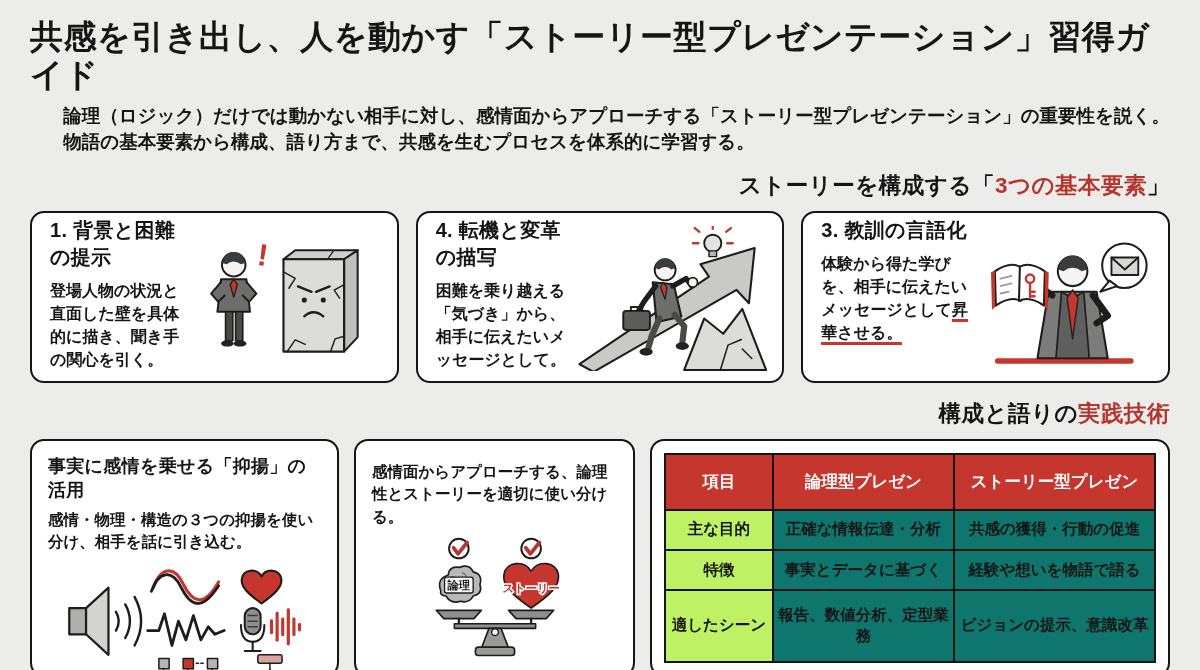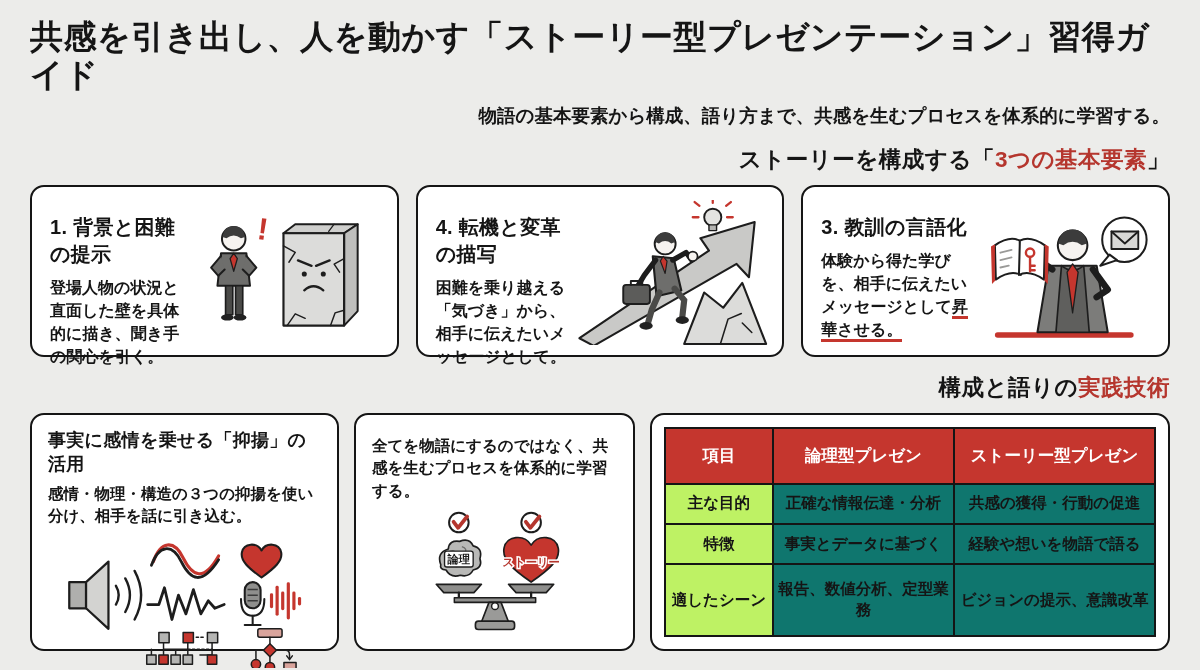--- a/index.html
+++ b/index.html
@@ -13,21 +13,21 @@
 
   .title{font-size:33px;font-weight:900;letter-spacing:.5px;line-height:1.15;}
   .subtitle{margin-top:9px;font-size:18.5px;font-weight:700;line-height:1.4;}
 
   .section-heading{font-size:22.5px;font-weight:800;margin-top:15px;letter-spacing:.5px;}
   .accent{color:#B5362E;}
 
   .cards-row{display:flex;gap:17px;margin-top:10px;}
   .card{background:#fff;border:2.5px solid #151515;border-radius:14px;box-sizing:border-box;}
 
-  .top-card{flex:1;height:172px;padding:27px 14px 10px 18px;display:flex;align-items:stretch;}
+  .top-card{flex:1;height:172px;padding:4px 14px 10px 18px;display:flex;align-items:stretch;}
   .top-card .text-col{width:52%;}
   .top-card .illo-col{flex:1;display:flex;align-items:flex-end;justify-content:center;}
   .card-title{font-size:20px;font-weight:800;letter-spacing:.3px;}
   .card-body{margin-top:8px;font-size:16px;font-weight:600;line-height:1.45;}
   .underline-red{border-bottom:3.5px solid #C5362E;padding-bottom:1px;}
 
   .bottom-row{display:flex;gap:15px;margin-top:10px;}
   .bottom-card{height:238px;padding:13px 16px 10px;display:flex;flex-direction:column;}
   .bottom-card-a{width:309px;}
   .bottom-card-b{width:281px;}
@@ -47,20 +47,21 @@
 
   svg .ill-stroke{stroke:#1d1d1d;stroke-linejoin:round;stroke-linecap:round;}
 </style>
 </head>
 <body>
 
 <div class="page">
 
   <div class="title">共感を引き出し、人を動かす「ストーリー型プレゼンテーション」習得ガイド</div>
   <div class="subtitle">
+    <div>論理（ロジック）だけでは動かない相手に対し、感情面からアプローチする「ストーリー型プレゼンテーション」の重要性を説く。</div>
     <div>物語の基本要素から構成、語り方まで、共感を生むプロセスを体系的に学習する。</div>
   </div>
 
   <div class="section-heading">
     <span>ストーリーを構成する「</span><span class="accent">3つの基本要素</span><span>」</span>
   </div>
 
   <div class="cards-row">
 
     <div class="card top-card">
@@ -244,21 +245,21 @@
             <path d="M249 137 l3 4 l3 -4" fill="none"></path>
             <circle cx="216" cy="146" r="5" fill="#C5362E"></circle>
             <circle cx="231" cy="149" r="5" fill="#C5362E"></circle>
             <rect x="246" y="144" width="13" height="8" fill="#D9A49C"></rect>
           </g>
         </svg>
       </div>
     </div>
 
     <div class="card bottom-card bottom-card-b">
-      <div class="card-body">全てを物語にするのではなく、共感を生むプロセスを体系的に学習する。</div>
+      <div class="card-body">感情面からアプローチする、論理性とストーリーを適切に使い分ける。</div>
       <div class="illo-area">
         <svg width="238" height="128" viewBox="0 0 240 170">
           <g>
             <circle cx="72" cy="22" r="13" fill="none" class="ill-stroke" stroke-width="2.6"></circle>
             <path d="M65 21 l6 8 l12 -15" fill="none" stroke="#B5362E" stroke-width="5" stroke-linecap="round" stroke-linejoin="round"></path>
           </g>
           <g>
             <circle cx="168" cy="22" r="13" fill="none" class="ill-stroke" stroke-width="2.6"></circle>
             <path d="M161 21 l6 8 l12 -15" fill="none" stroke="#B5362E" stroke-width="5" stroke-linecap="round" stroke-linejoin="round"></path>
           </g>

